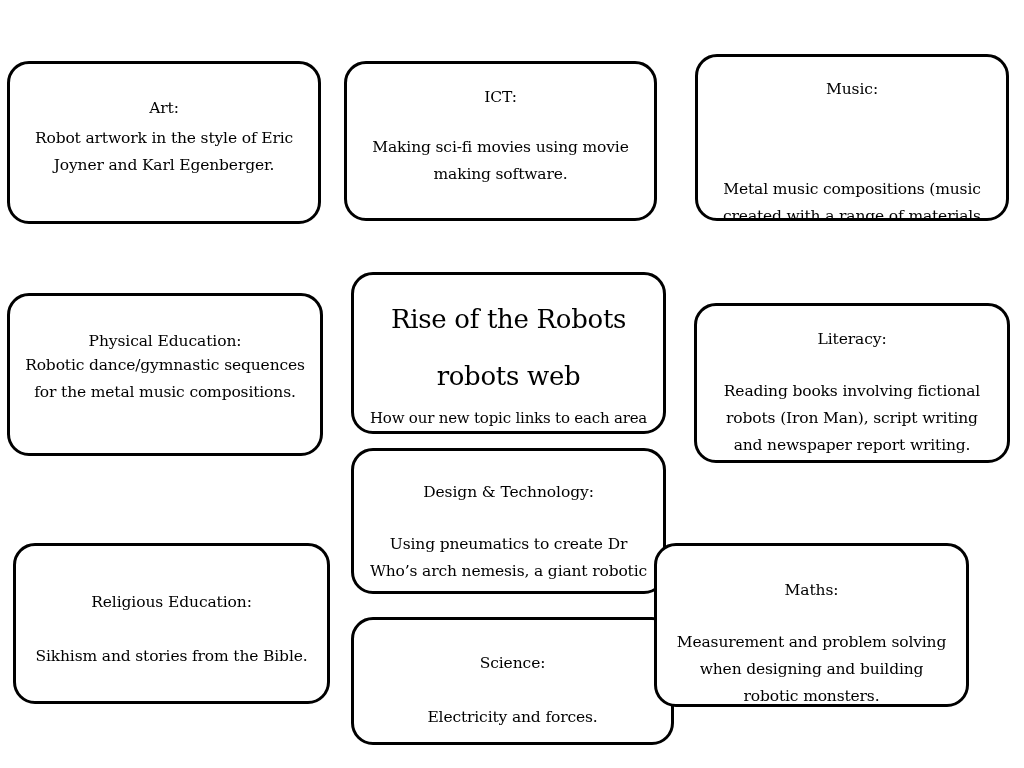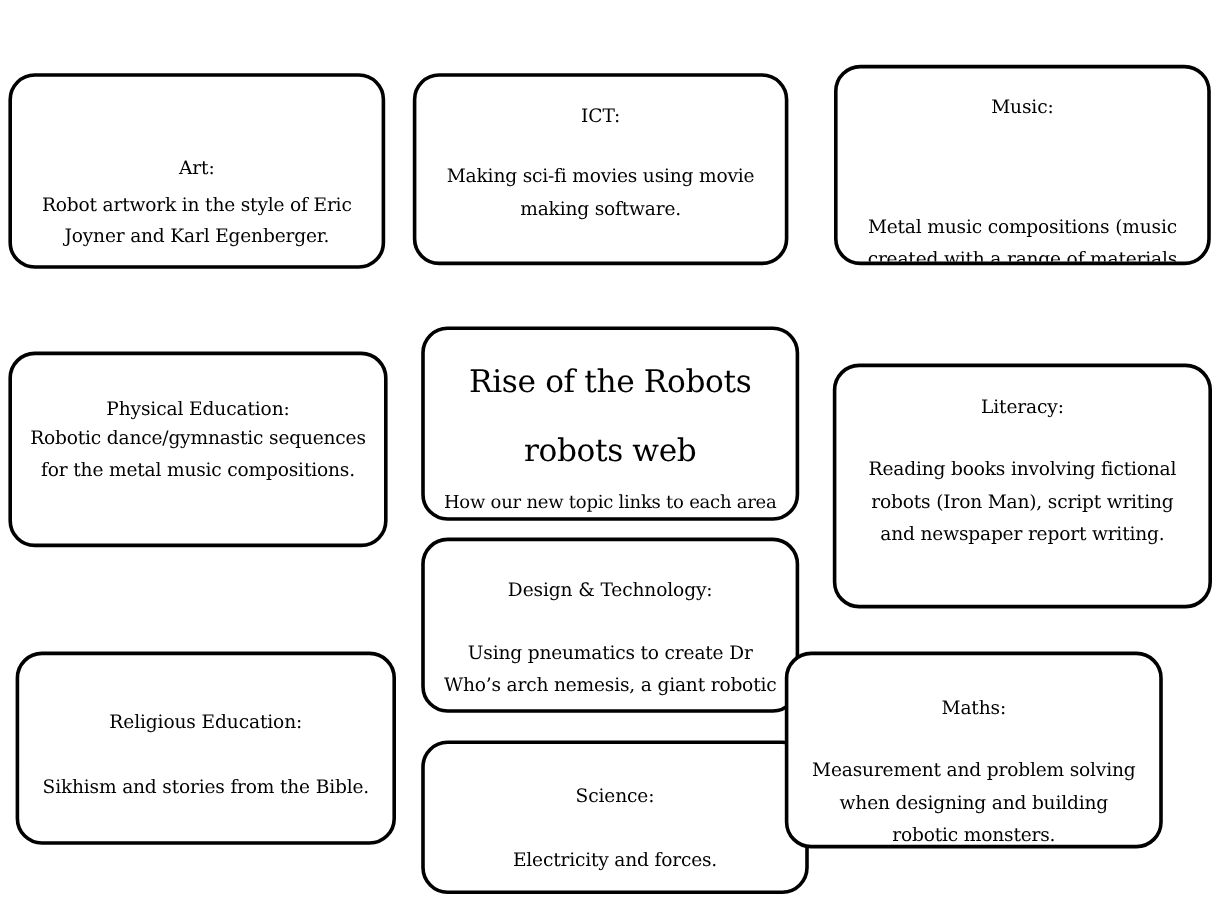--- a/index.html
+++ b/index.html
@@ -44,27 +44,27 @@
     white-space: nowrap;
   }
   .node .desc {
     font-family: "DejaVu Serif", "Liberation Serif", serif;
     font-size: 15.5px;
     line-height: 1.72;
     letter-spacing: -0.15px;
   }
 
   
-  #node-art          { left: 7px;   top: 61px;  width: 314px; height: 163px; justify-content: flex-end; }
+  #node-art          { left: 7px;   top: 61px;  width: 314px; height: 163px; }
   #node-ict          { left: 344px; top: 61px;  width: 313px; height: 160px; }
   #node-music        { left: 695px; top: 54px;  width: 314px; height: 167px; gap: 48px; }
 
   #node-pe           { left: 7px;   top: 293px; width: 316px; height: 163px; }
   #node-center       { left: 351px; top: 272px; width: 315px; height: 162px; }
-  #node-literacy     { left: 694px; top: 303px; width: 316px; height: 204px; }
+  #node-literacy     { left: 694px; top: 303px; width: 316px; height: 160px; }
 
   #node-dt           { left: 351px; top: 448px; width: 315px; height: 146px; }
   #node-re           { left: 13px;  top: 543px; width: 317px; height: 161px; text-align: right; }
   #node-science      { left: 351px; top: 617px; width: 323px; height: 128px; }
   #node-maths        { left: 654px; top: 543px; width: 315px; height: 164px; }
 
   
   #node-art .subject { margin-top: 24px; }
   #node-art .desc    { margin-top: 6px; }
 

